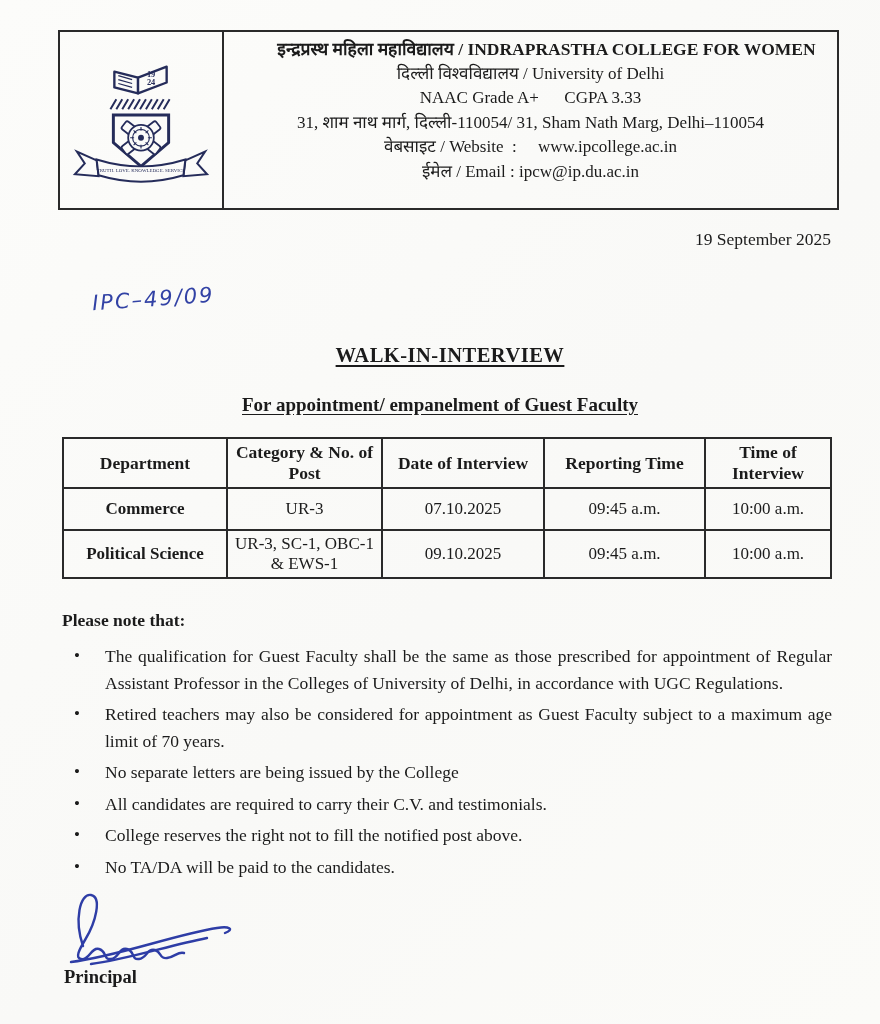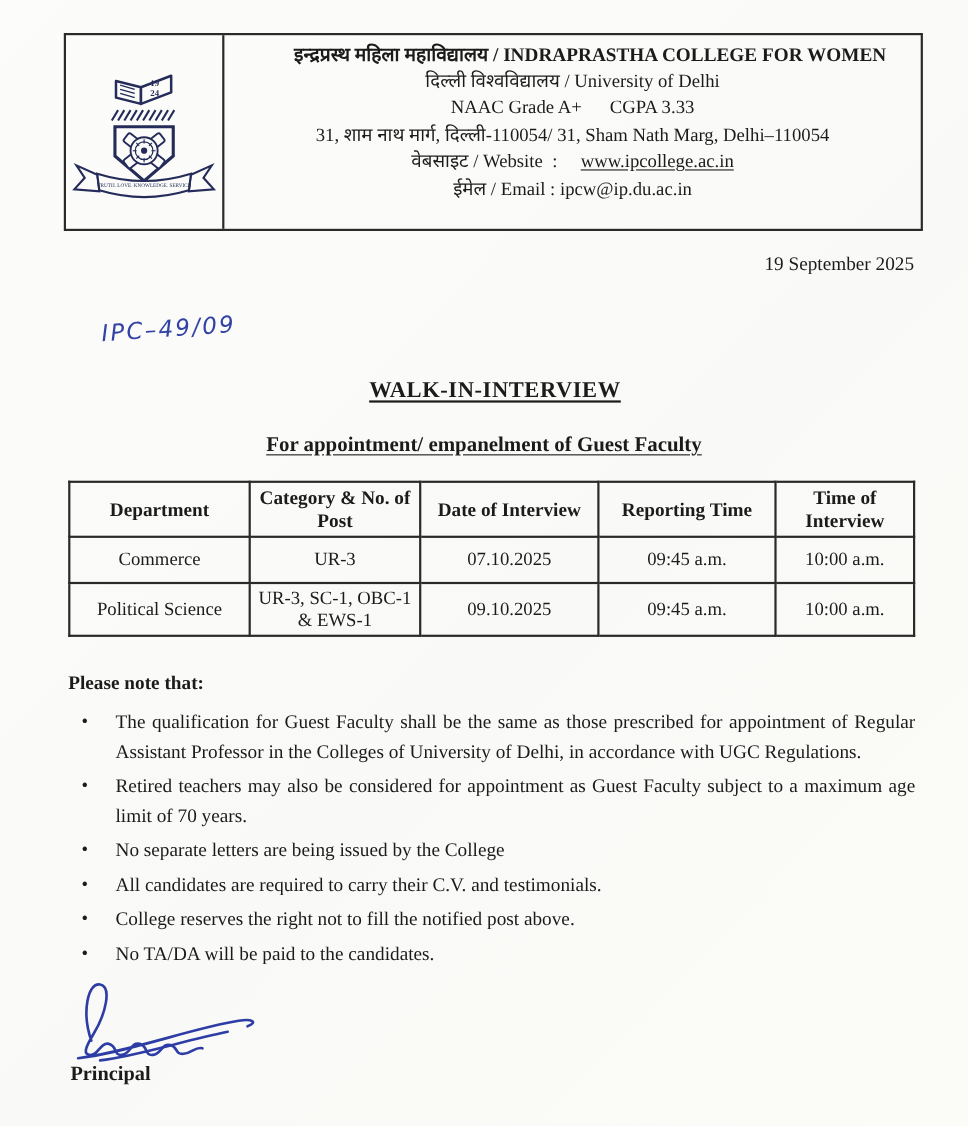--- a/index.html
+++ b/index.html
@@ -13,28 +13,28 @@
   }
   .page { position:relative; width:880px; height:1024px;
     background:linear-gradient(135deg,#fcfcfa 0%,#f9f9f7 55%,#fbfbf8 100%); }
 
   
   .header-box{
     position:absolute; left:58px; top:30px; width:781px; height:180px;
     border:2px solid #2a2a2a; display:flex; background:transparent;
   }
   .logo-cell{
-    width:144px; border-right:2px solid #2a2a2a;
+    width:164px; border-right:2px solid #2a2a2a;
     display:flex; align-items:center; justify-content:center;
   }
   .header-text{
     flex:1; text-align:center; padding-top:5px; font-size:17px; line-height:24.6px;
   }
   .hl-bold{ font-weight:bold; font-size:17.5px;padding-left:32px; }
-  .underline{ text-decoration:underline; text-underline-offset:2px;margin-left:17px; }
+  .underline{ text-underline-offset:2px;margin-left:17px; }
 
   
   .doc-date{ position:absolute; top:229px; right:49px; font-size:17.5px; }
   .ref-handwritten{
     position:absolute; left:92px; top:287px;
     font-family:"DejaVu Sans", sans-serif; font-style:italic;
     font-size:21px; letter-spacing:2px; color:#3242a5;
     transform:rotate(-4deg);
   }
 
@@ -53,21 +53,21 @@
   table.schedule{
     position:absolute; left:62px; top:437px; width:768px;
     border-collapse:collapse; table-layout:fixed;
   }
   table.schedule th, table.schedule td{
     border:2px solid #2a2a2a; text-align:center; vertical-align:middle;
     font-size:17px; padding:3px 6px;
   }
   table.schedule th{ font-weight:bold; height:49px; font-size:17.5px; }
   table.schedule td{ height:42px; }
-  table.schedule td.dept{ font-weight:normal; }
+  table.schedule td.dept{ font-weight:bold; }
   .col1{width:164px}.col2{width:155px}.col3{width:162px}.col4{width:161px}.col5{width:126px}
 
   
   .notes-heading{
     position:absolute; left:62px; top:610px; font-weight:bold; font-size:17.5px;
   }
   .notes-list{ position:absolute; left:62px; top:643px; width:770px; list-style:none; }
   .note-item{
     position:relative; padding-left:43px; text-align:justify;
     font-size:17.5px; line-height:26.5px; margin-bottom:5px;

